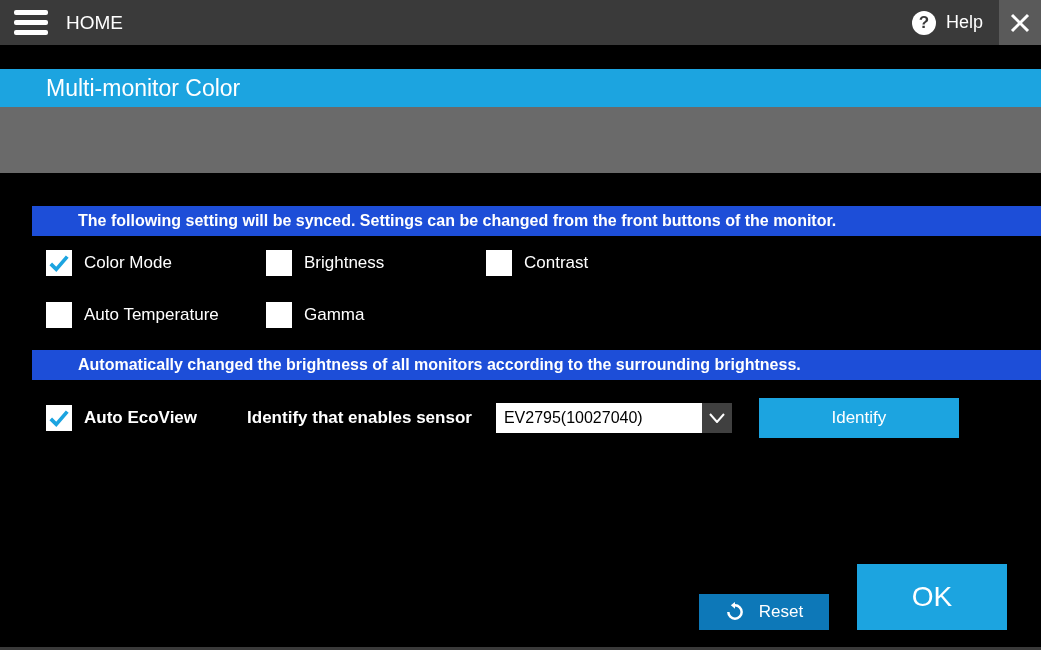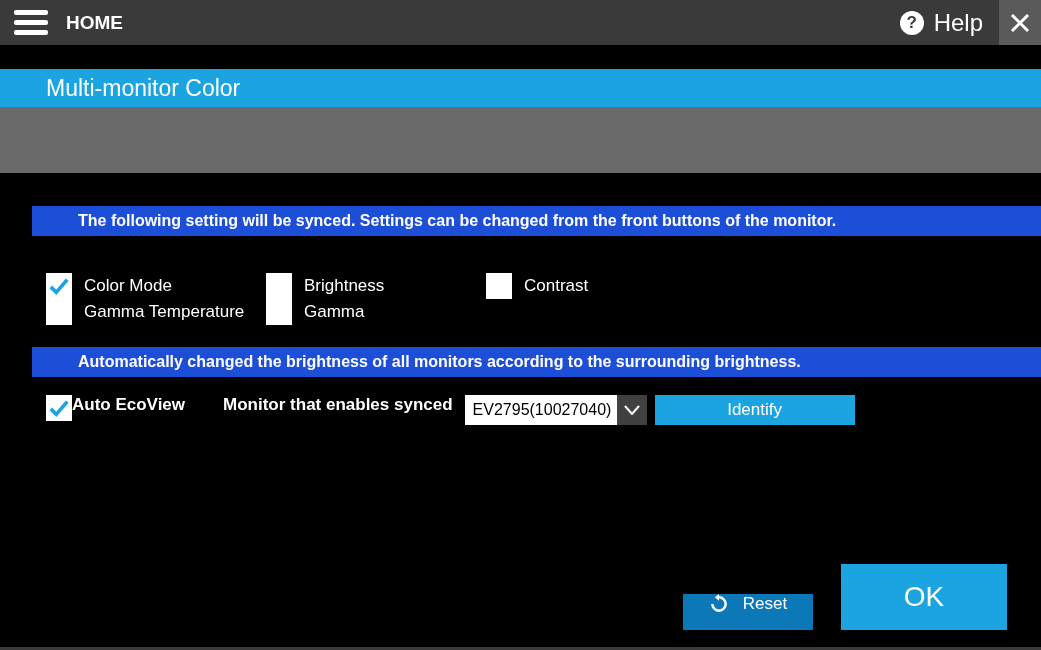--- a/index.html
+++ b/index.html
@@ -31,21 +31,21 @@
   }
   .hamburger span {
     display: block;
     height: 5px;
     width: 34px;
     background: #fff;
     border-radius: 2px;
   }
   .home-label {
     font-size: 19px;
-    font-weight: 700;
+    font-weight: 400;
     margin-left: 18px;
   }
   .help-area {
     position: absolute;
     right: 58px;
     top: 0;
     height: 45px;
     display: flex;
     align-items: center;
     gap: 10px;
@@ -57,21 +57,21 @@
     border-radius: 50%;
     background: #fff;
     color: #3a3a3a;
     display: flex;
     align-items: center;
     justify-content: center;
     font-weight: bold;
     font-size: 17px;
   }
   .help-label {
-    font-size: 24px;
+    font-size: 18px;
   }
   .close-btn {
     position: absolute;
     right: 0;
     top: 0;
     width: 42px;
     height: 45px;
     background: #5a5a5a;
     display: flex;
     align-items: center;
@@ -100,24 +100,24 @@
   .section-header {
     background: #1d4ed8;
     padding: 6px 0 6px 46px;
     font-size: 16px;
     font-weight: 600;
     margin-left: 32px;
   }
 
   .checkbox-grid {
     margin-left: 32px;
-    padding: 29px 0 22px 14px;
+    padding: 14px 0 22px 14px;
     display: grid;
     grid-template-columns: 220px 220px 220px;
-    margin-top: 8px;
+    row-gap: 26px;
   }
   .check-item {
     display: flex;
     align-items: center;
     gap: 12px;
   }
   .check-box {
     width: 26px;
     height: 26px;
     background: #fff;
@@ -127,83 +127,85 @@
     justify-content: center;
   }
   .check-box svg { width: 22px; height: 22px; display:none; }
   .check-box.checked svg { display:block; }
   .check-label { font-size: 17px; }
 
   .ecoview-row {
     margin-left: 32px;
     padding: 18px 0 0 14px;
     display: flex;
-    align-items: flex-start;
+    align-items: center;
+    gap: 12px;
   }
   .sensor-label {
     font-size: 17px;
     font-weight: 600;
     margin-left: 38px;
     margin-right: 12px;
   }
   .select-wrap {
     display: flex;
     height: 30px;
   }
   .select-field {
-    width: 152px;
+    width: 206px;
     background: #fff;
     color: #000;
     font-size: 16px;
     display: flex;
     align-items: center;
     padding-left: 8px;
   }
   .select-arrow {
     width: 30px;
     background: #404040;
     display: flex;
     align-items: center;
     justify-content: center;
     cursor: pointer;
   }
   .select-arrow svg { width: 16px; height: 10px; }
   .identify-btn {
     width: 200px;
-    height: 30px;
+    height: 40px;
     background: #1ca4e0;
     display: flex;
     align-items: center;
     justify-content: center;
     font-size: 17px;
-    margin-left: 8px;
+    margin-left: 15px;
     cursor: pointer;
   }
 
   .footer {
     position: absolute;
     bottom: 20px;
     right: 34px;
     display: flex;
     align-items: flex-end;
     gap: 28px;
   }
   .reset-btn {
     width: 130px;
     height: 36px;
     background: #0d78b8;
     display: flex;
+    align-items: center;
     justify-content: center;
     gap: 14px;
     font-size: 17px;
     cursor: pointer;
   }
   .reset-btn svg { width: 20px; height: 20px; }
   .ok-btn {
-    width: 166px;
+    width: 150px;
     height: 66px;
     background: #1ca4e0;
     display: flex;
     align-items: center;
     justify-content: center;
     font-size: 28px;
     cursor: pointer;
   }
   .bottom-line {
     position: absolute;
@@ -262,41 +264,41 @@
   <div class="check-item">
     <div class="check-box">
       
     </div>
     <div class="check-label">Contrast</div>
   </div>
   <div class="check-item">
     <div class="check-box">
       
     </div>
-    <div class="check-label">Gamma Temperature</div>
+    <div class="check-label">Auto Temperature</div>
   </div>
   <div class="check-item">
     <div class="check-box">
       
     </div>
     <div class="check-label">Gamma</div>
   </div>
 </div>
 
 <div class="section-header">Automatically changed the brightness of all monitors according to the surrounding brightness.</div>
 
 <div class="ecoview-row">
   <div class="check-box checked">
     <svg viewBox="0 0 24 24">
         <polyline points="3,13 9,19 21,5" fill="none" stroke="#1ca4e0" stroke-width="4"></polyline>
       </svg>
   </div>
   <div class="check-label" style="font-weight:600">Auto EcoView</div>
 
-  <div class="sensor-label">Monitor that enables synced</div>
+  <div class="sensor-label">Identify that enables sensor</div>
 
   <div class="select-wrap">
     <div class="select-field">EV2795(10027040)</div>
     <div class="select-arrow">
       <svg viewBox="0 0 16 10">
           <polyline points="1,1 8,9 15,1" fill="none" stroke="#fff" stroke-width="2"></polyline>
         </svg>
     </div>
   </div>
 

